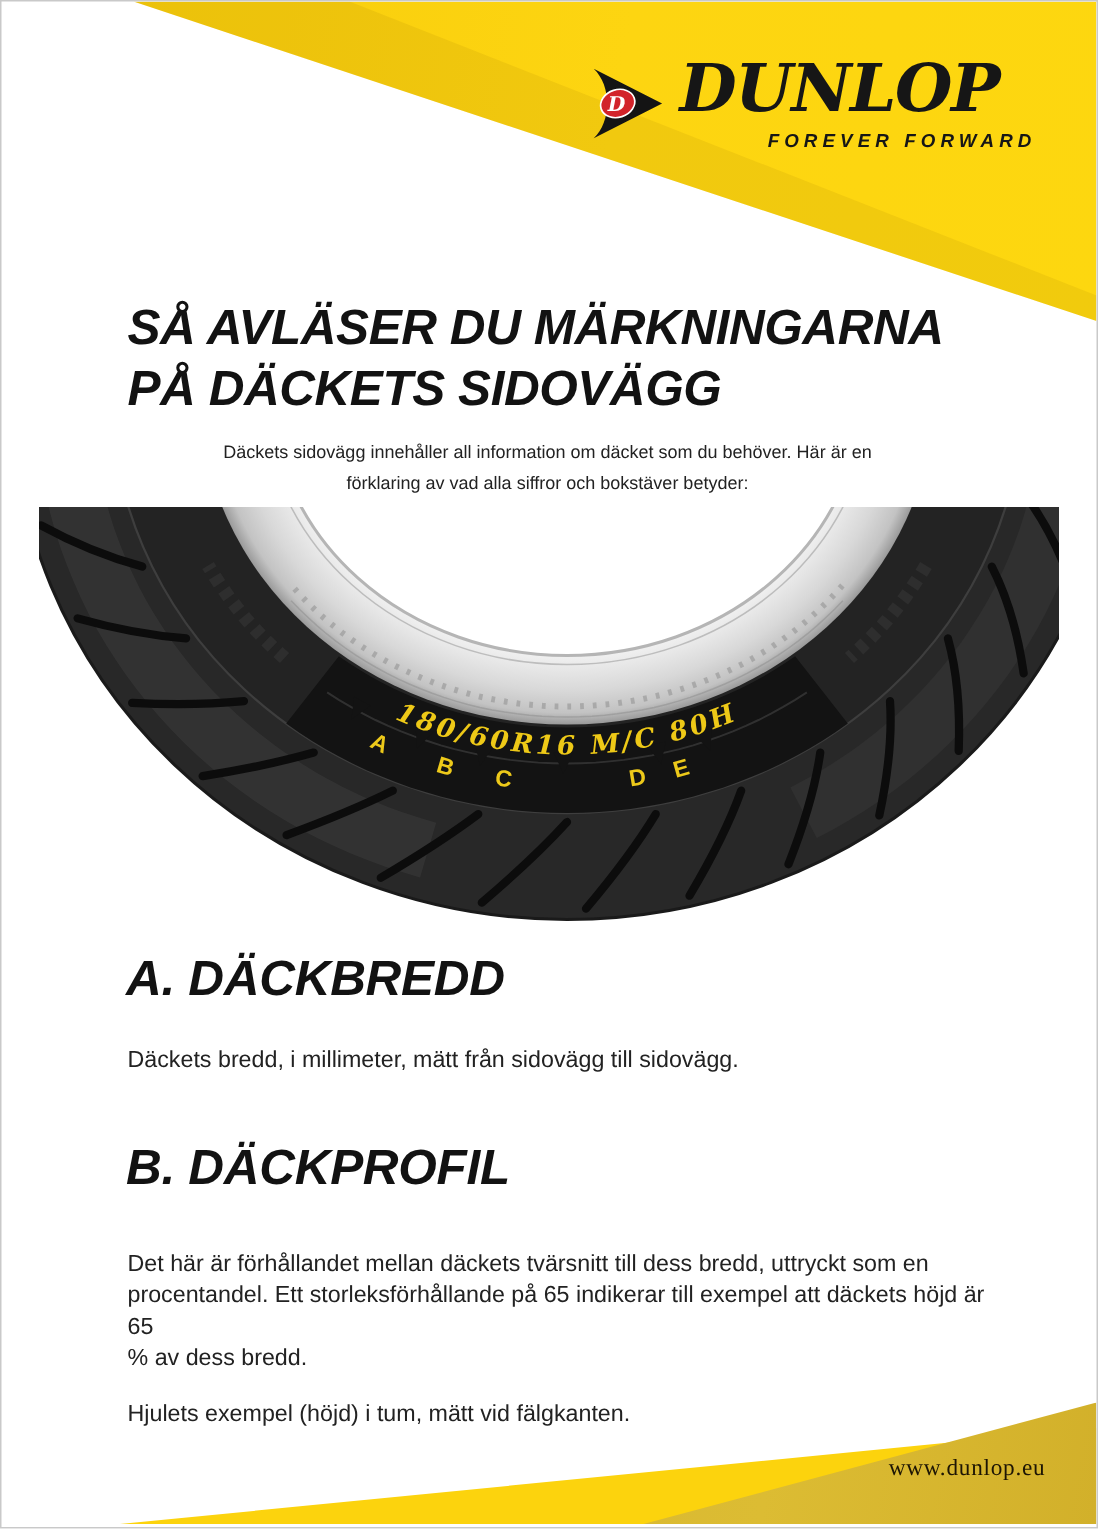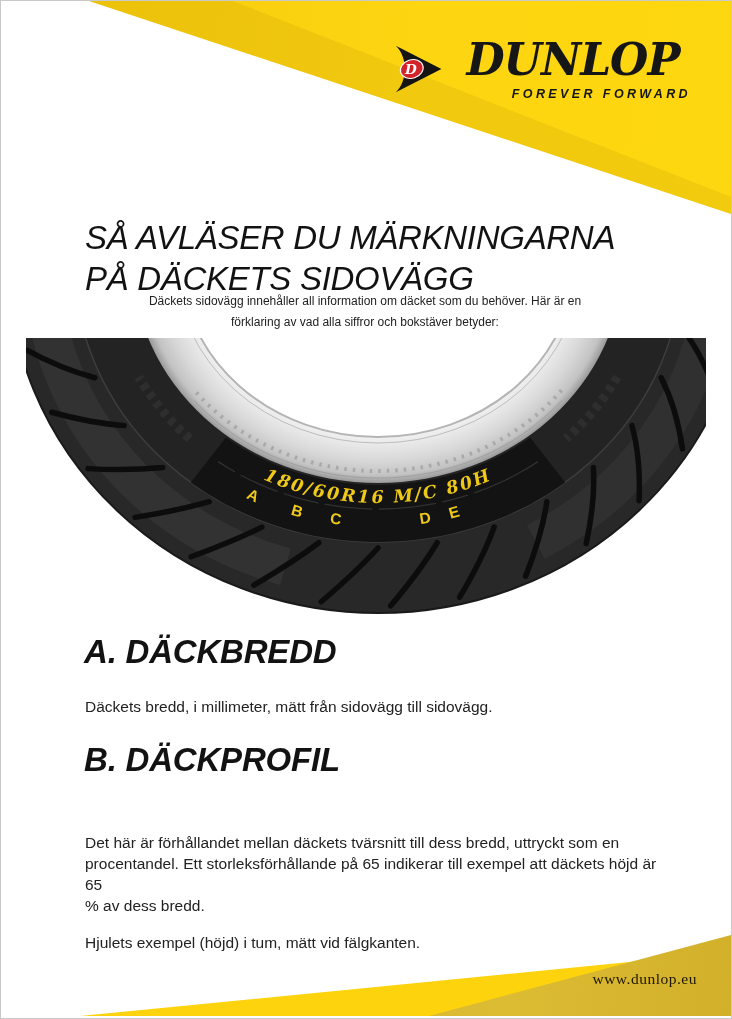--- a/index.html
+++ b/index.html
@@ -16,52 +16,52 @@
     clip-path:polygon(88px 0,730px 0,730px 213px);
   }
   .hdr-seam{
     position:absolute;inset:0;background:rgba(140,100,0,0.10);
     clip-path:polygon(88px 0,232px 0,730px 196px,730px 213px);
   }
   
   .logo{position:absolute;top:36px;right:38px;width:300px;height:72px;}
   .logo-icon{position:absolute;left:0;top:8px;width:52px;height:48px;}
   .logo-word{
-    position:absolute;right:0;top:0;width:240px;text-align:center;
+    position:absolute;right:0;top:0;width:240px;text-align:left;
     font-family:"DejaVu Serif",serif;font-style:italic;font-weight:bold;
     font-size:44px;line-height:46px;letter-spacing:-1px;color:#161616;
   }
   .logo-tag{
     position:absolute;right:2px;top:50px;
     font-style:italic;font-weight:bold;font-size:12.5px;letter-spacing:3.4px;
     color:#161616;white-space:nowrap;
   }
   
   .h1{
     position:absolute;left:84px;top:196px;width:600px;
-    font-size:33px;line-height:41px;font-weight:normal;font-style:italic;
-    color:#121212;letter-spacing:-0.3px;white-space:pre-line;margin-top:20px;
+    font-size:33px;line-height:41px;font-weight:bold;font-style:italic;
+    color:#121212;letter-spacing:-0.3px;white-space:pre-line;
   }
   .intro{
     position:absolute;left:84px;top:290px;width:560px;
     font-size:12px;line-height:21px;white-space:pre-line;color:#222;text-align:center;
   }
   
   .tire-wrap{position:absolute;left:25px;top:337px;width:680px;height:280px;}
   
   .sec-h{
     position:absolute;left:83px;font-size:33px;font-weight:bold;font-style:italic;
     color:#121212;letter-spacing:-0.2px;
   }
   .sec-p{
     position:absolute;left:84px;width:575px;font-size:15.5px;line-height:21px;
     white-space:pre-line;color:#222;margin-top:20px;
   }
   .hA{top:632px}.pA{top:675px}
-  .hB{top:740px}.pB{top:811px}
+  .hB{top:758px}.pB{top:811px}
   .hC{top:869px}.pC{top:911px}
   
   .ftr{position:absolute;left:0;bottom:0;width:730px;height:119px;text-align:right;}
   .ftr-bright{
     position:absolute;inset:0;background:#fcd30d;
     clip-path:polygon(79px 117px,730px 53px,730px 117px);
   }
   .ftr-dark{
     position:absolute;inset:0;background:linear-gradient(100deg,#cfae2c,#dcbc33 70%,#d2b02a);
     clip-path:polygon(428px 117px,730px 36px,730px 117px);

